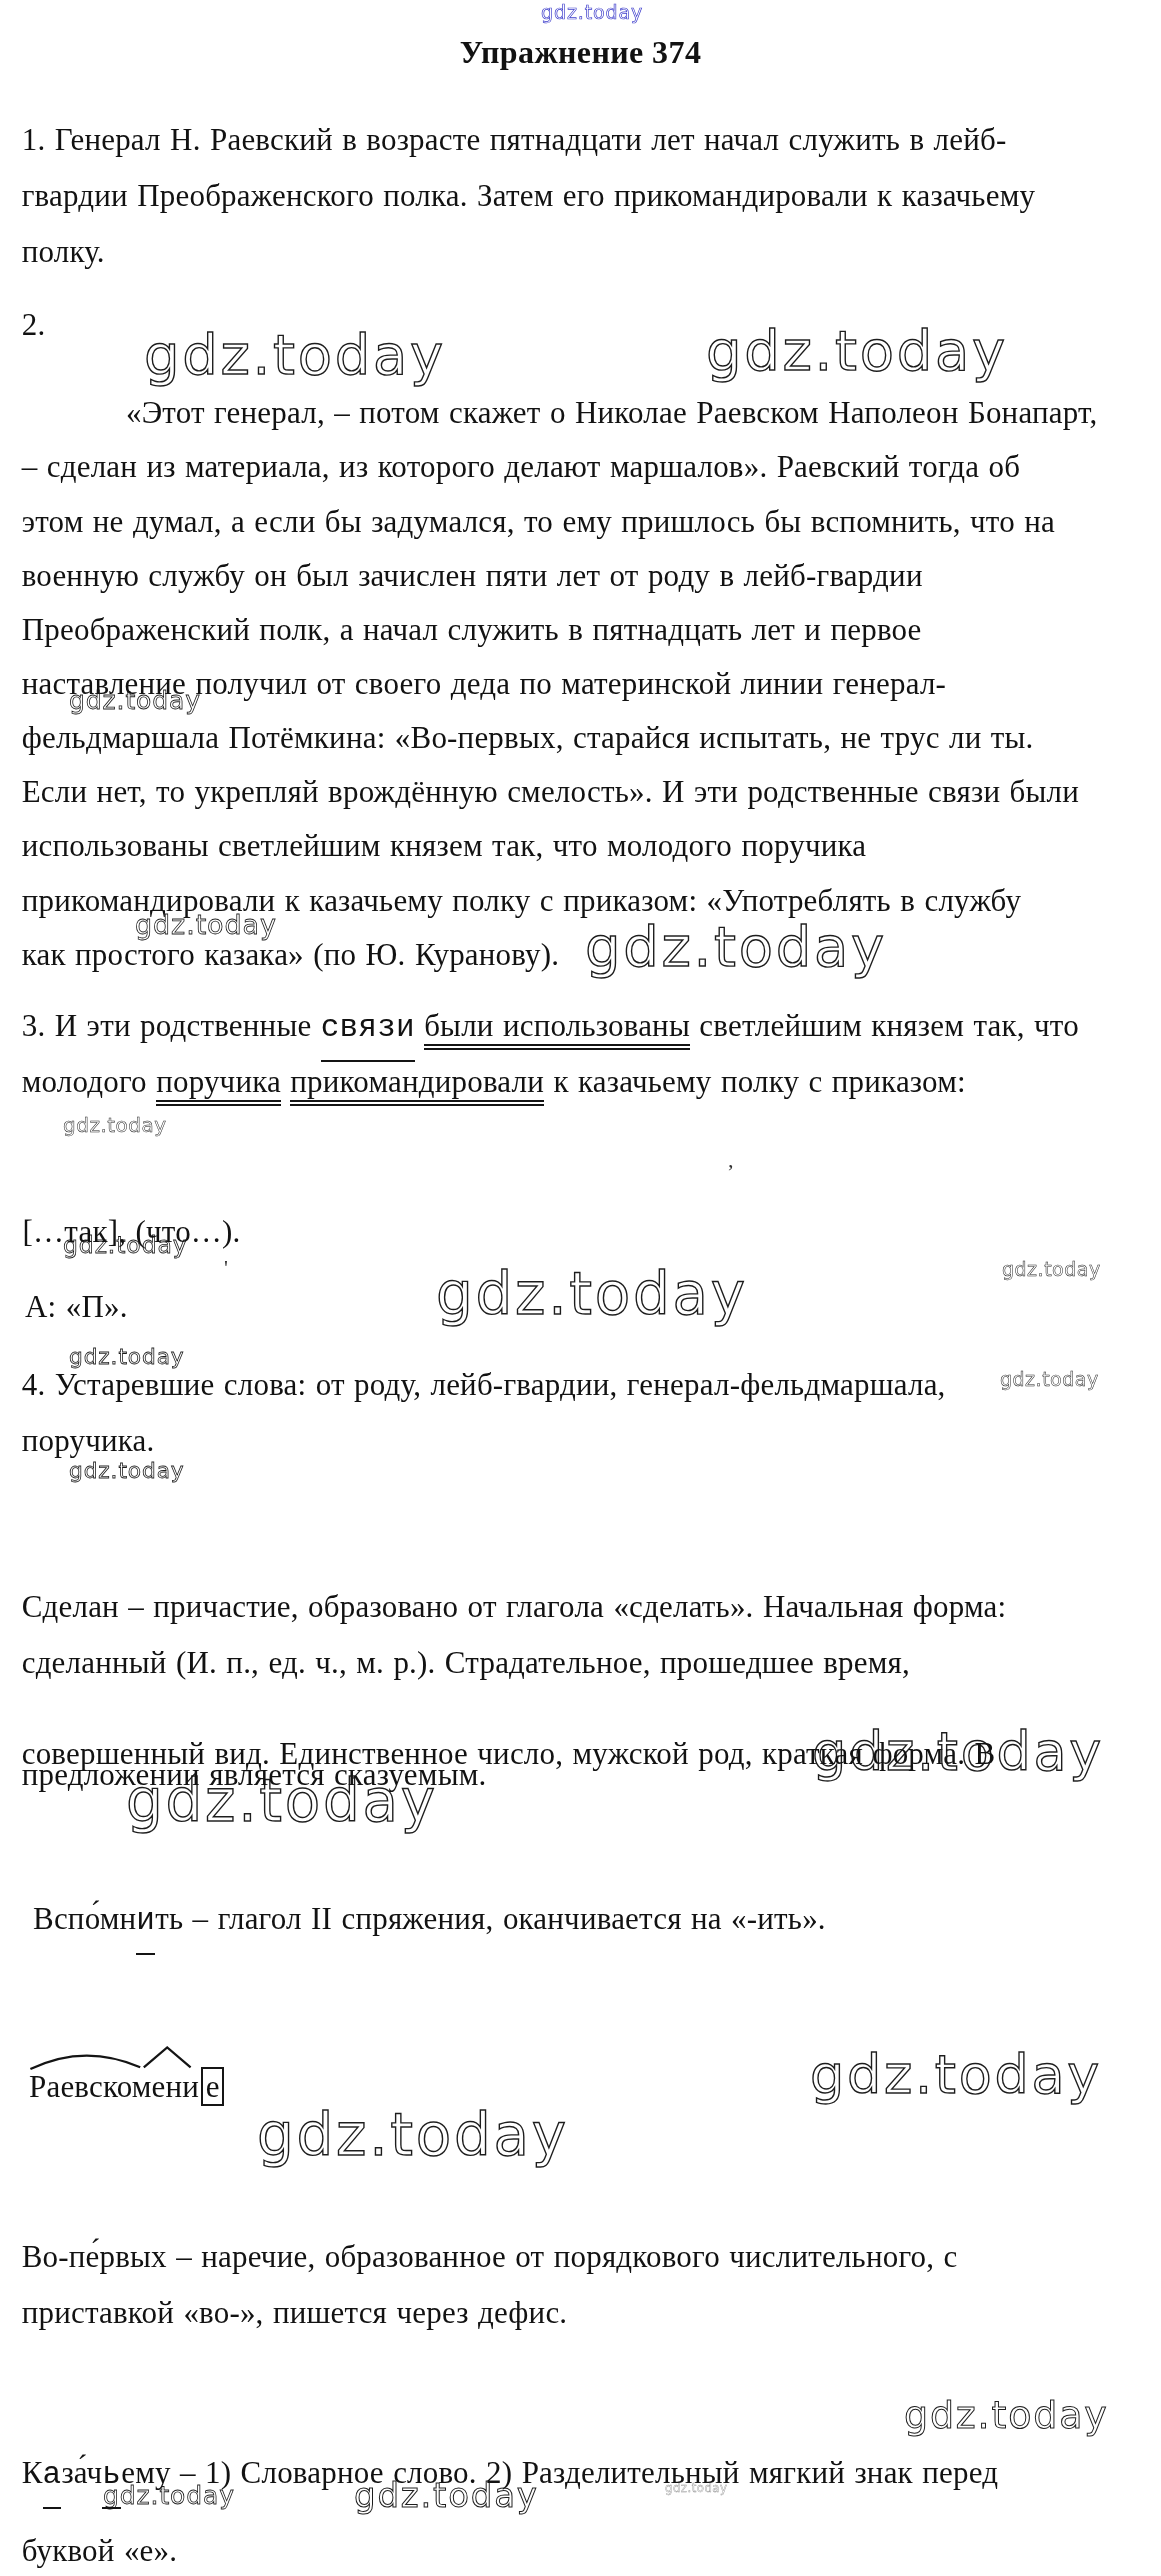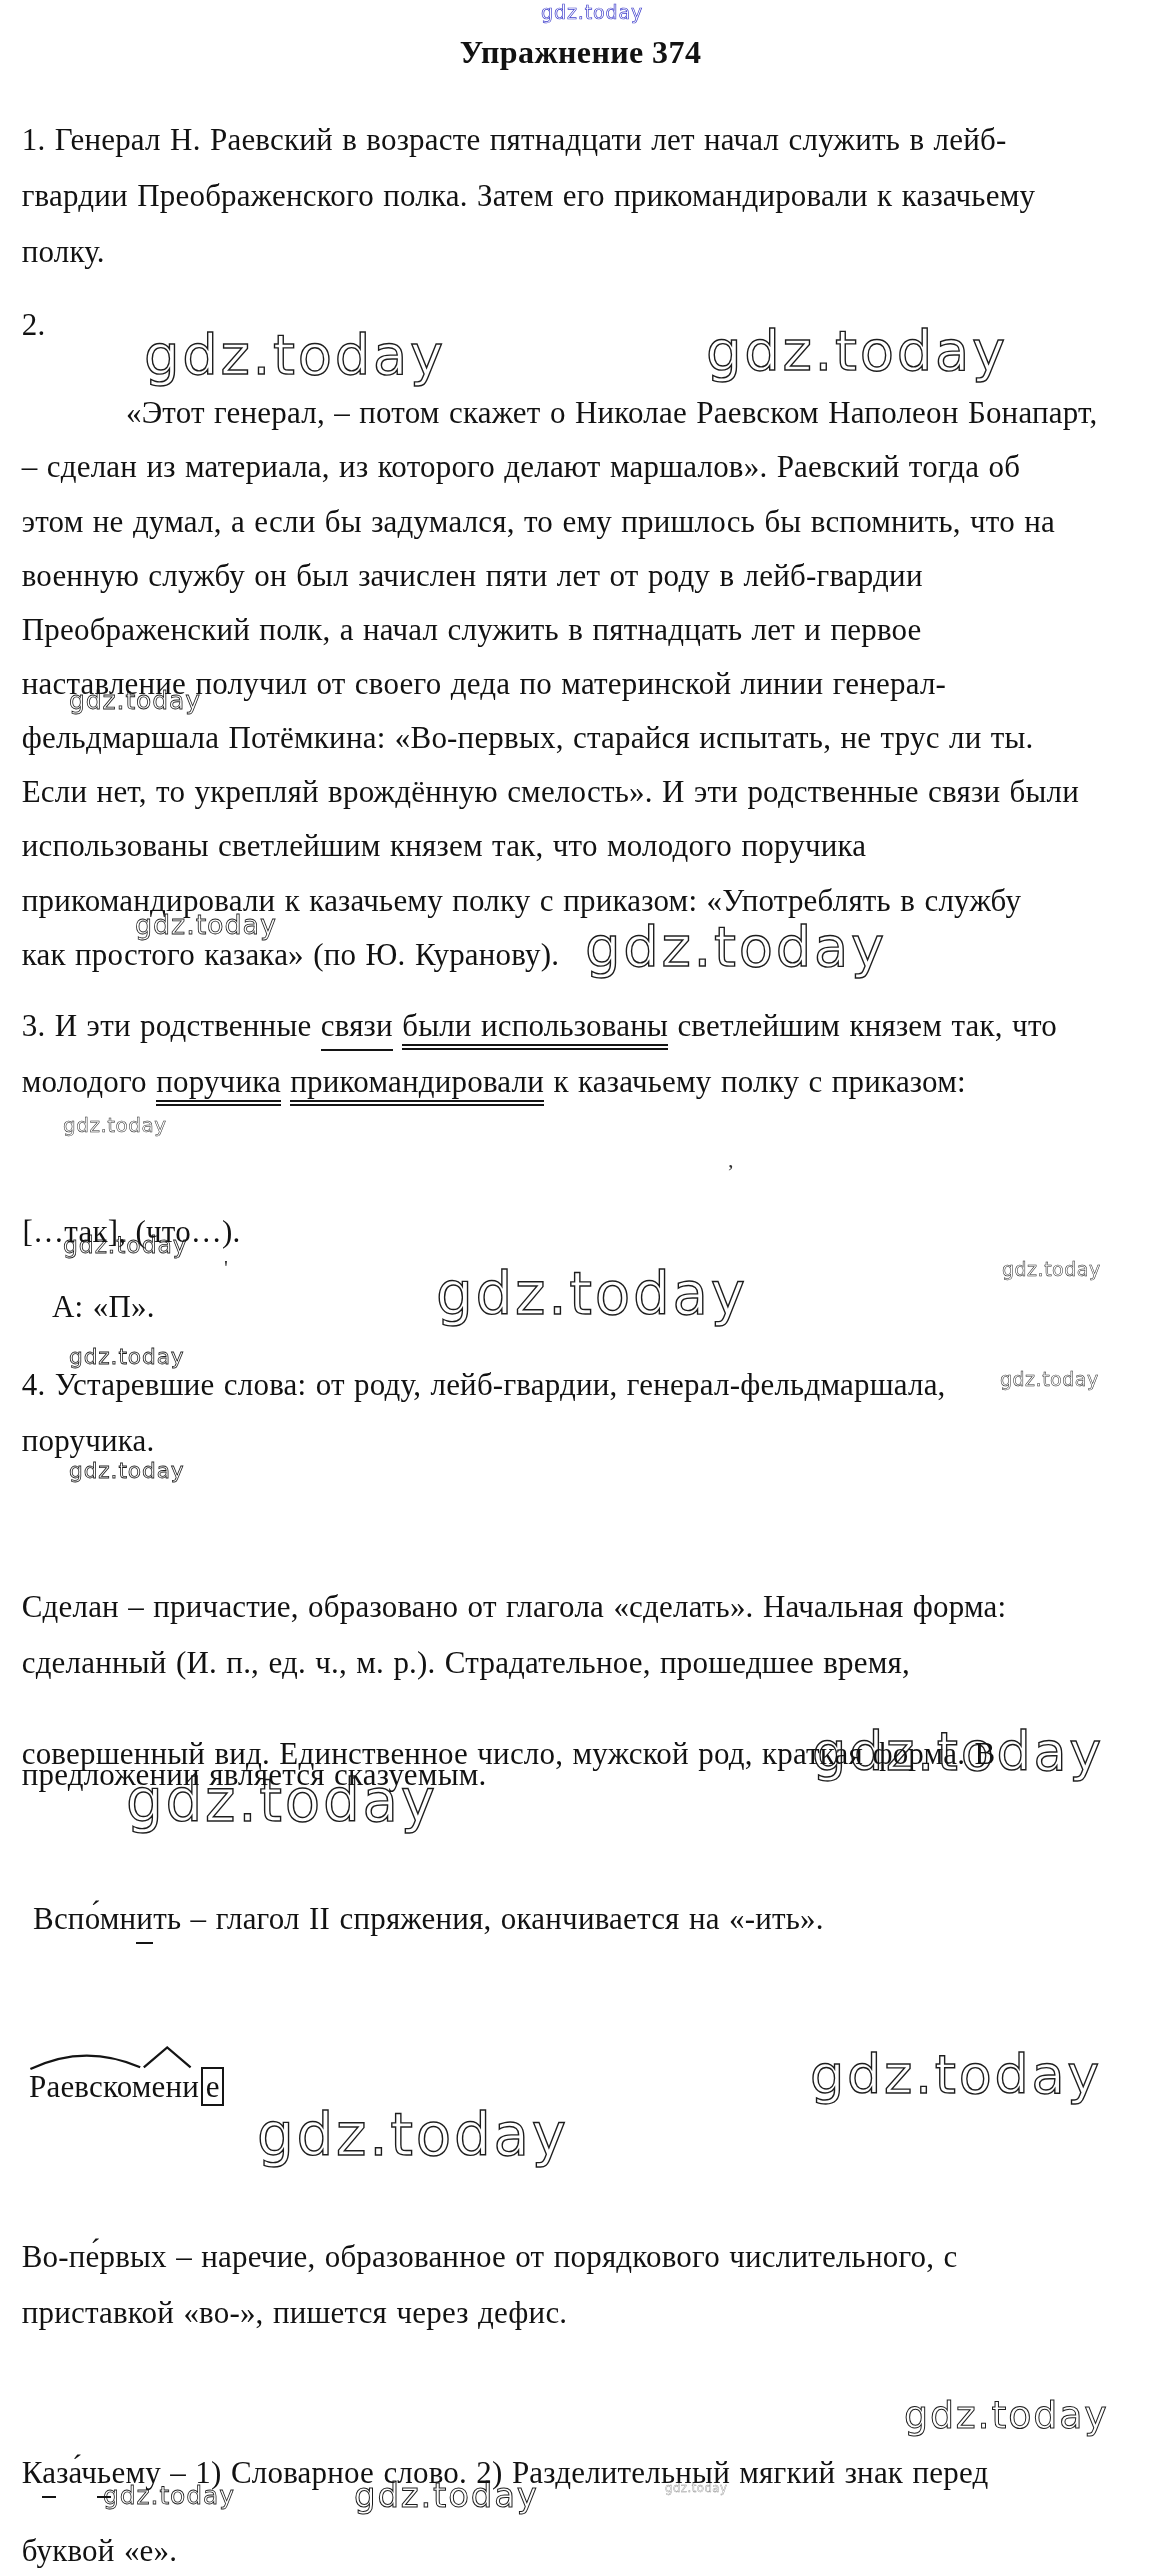--- a/index.html
+++ b/index.html
@@ -4,21 +4,21 @@
 <style>
   html,body{margin:0;padding:0;background:#ffffff;}
   #page{position:relative;width:1161px;height:2576px;background:#ffffff;overflow:hidden;
         font-family:"Liberation Serif",serif;color:#121212;}
   
   .ln{position:absolute;left:21.7px;font-size:31px;line-height:38px;white-space:nowrap;
       letter-spacing:0.2px;word-spacing:1.4px;color:#121212;}
   .title{position:absolute;left:0;top:34px;width:100%;text-align:center;
          font-size:32px;font-weight:bold;letter-spacing:0.4px;}
   
-  .u1{border-bottom:2.3px solid #141414;padding-bottom:6px;}
+  .u1{border-bottom:2.3px solid #141414;padding-bottom:15px;font-family:Liberation Mono, monospace;}
   .u2{border-bottom:6.3px double #141414;padding-bottom:0.9px;}
   
   .end-box{border:2.7px solid #151515;padding:0 2.7px;margin-left:1.8px;}
   .morph-svg{position:absolute;left:25px;top:2041px;}
   
   .wm{position:absolute;font-family:"DejaVu Sans",sans-serif;line-height:1;white-space:nowrap;
       color:#1d1d1d;-webkit-text-fill-color:transparent;-webkit-text-stroke:1.3px #1d1d1d;}
   .wm-xl{letter-spacing:2.7px;-webkit-text-stroke-width:1.4px;}
   .wm-m {letter-spacing:1.8px;-webkit-text-stroke-width:1px;}
   .wm-s {letter-spacing:0.9px;-webkit-text-stroke-width:0.8px;}
@@ -70,21 +70,21 @@
   <div class="ln" style="top:719px;">фельдмаршала Потёмкина: «Во-первых, старайся испытать, не трус ли ты.</div>
   <div class="ln" style="top:773px;">Если нет, то укрепляй врождённую смелость». И эти родственные связи были</div>
   <div class="ln" style="top:827px;">использованы светлейшим князем так, что молодого поручика</div>
   <div class="ln" style="top:882px;">прикомандировали к казачьему полку с приказом: «Употреблять в службу</div>
   <div class="ln" style="top:936px;">как простого казака» (по Ю. Куранову).</div>
 
   <div class="ln" style="top:1007px;"><span>3. И эти родственные </span><span class="u1">связи</span><span> </span><span class="u2">были использованы</span><span> светлейшим князем так, что</span></div>
   <div class="ln" style="top:1063px;"><span>молодого </span><span class="u2">поручика</span><span> </span><span class="u2">прикомандировали</span><span> к казачьему полку с приказом:</span></div>
 
   <div class="ln" style="top:1213px;left:22.6px;">[…так], (что…).</div>
-  <div class="ln" style="top:1288px;left:25px;margin-left:27px;">А: «П».</div>
+  <div class="ln" style="top:1288px;left:25px;">А: «П».</div>
 
   <div class="ln" style="top:1366px;">4. Устаревшие слова: от роду, лейб-гвардии, генерал-фельдмаршала,</div>
   <div class="ln" style="top:1422px;">поручика.</div>
 
   <div class="ln" style="top:1588px;">Сделан – причастие, образовано от глагола «сделать». Начальная форма:</div>
   <div class="ln" style="top:1644px;">сделанный (И. п., ед. ч., м. р.). Страдательное, прошедшее время,</div>
   <div class="ln" style="top:1700px;margin-top:35px;">совершенный вид. Единственное число, мужской род, краткая форма. В</div>
   <div class="ln" style="top:1756px;">предложении является сказуемым.</div>
 
   <div class="ln" style="top:1900px;left:33px;"><span>Вспо́мн</span><span class="u1">и</span><span>ть – глагол II спряжения, оканчивается на «-ить».</span></div>

